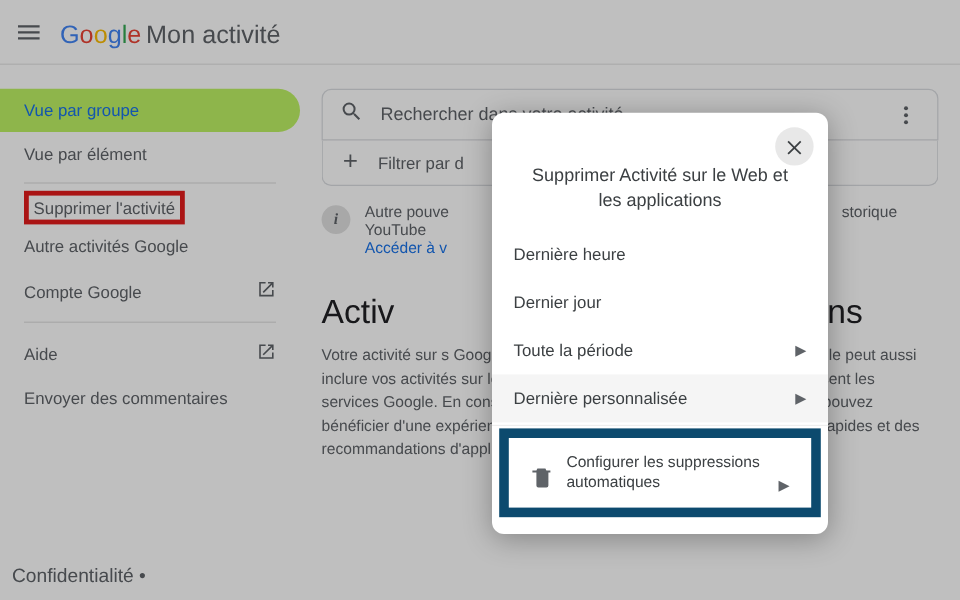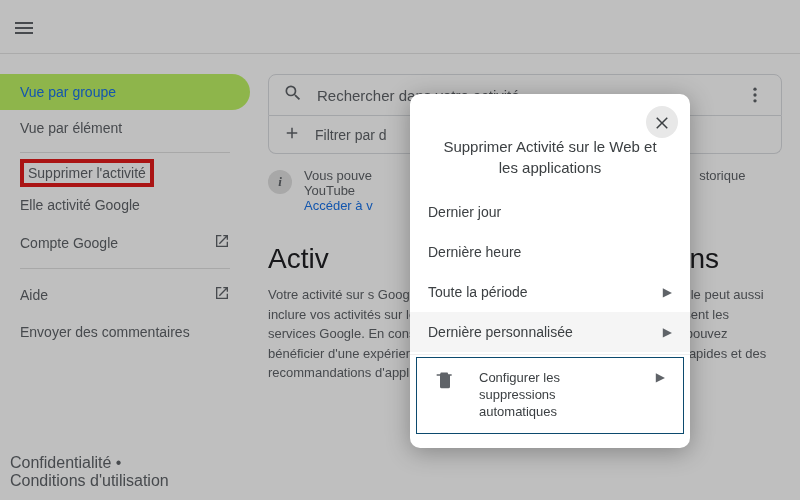--- a/index.html
+++ b/index.html
@@ -106,54 +106,58 @@
     font-size:14px;
     color:#3c4043;
     display:flex;
     align-items:center;
     justify-content:space-between;
     cursor:pointer;
   }
   .chev { font-size:12px; color:#5f6368; }
   .modal-divider { height:1px; background:#eee; margin: 2px 0; }
   .modal-item.auto {
-    border: 1px solid #0c4a6e;
+    border: 8px solid #0c4a6e;
     margin: 2px 6px;
     display:flex;
-    gap:24px;
-    align-items:flex-start;
+    gap:10px;
+    align-items:flex-end;
   }
   .auto-icon svg { width:20px; height:20px; fill:#5f6368; }
   .auto-text { flex:1; font-size:13px; line-height:1.3; }
 </style>
 </head>
 <body>
 
 <div class="appbar">
   <span class="menu-icon">
     <svg viewBox="0 0 24 24">
         <path d="M3 6h18v2H3V6zm0 5h18v2H3v-2zm0 5h18v2H3v-2z"></path>
       </svg>
   </span>
+  <span class="logo">
+    <span class="g-word"><span class="g1">G</span><span class="g2">o</span><span class="g3">o</span><span class="g1">g</span><span class="g4">l</span><span class="g2">e</span></span>
+    <span>Mon activité</span>
+  </span>
 </div>
 
 <div class="main">
   <div class="sidebar">
     <div class="sidebar-item active">
       <span>Vue par groupe</span>
     </div>
     <div class="sidebar-item">
       <span>Vue par élément</span>
     </div>
     <div class="divider"></div>
     <div class="sidebar-item" style="padding-top:0;padding-bottom:0;text-align:right;">
       <span class="highlight-red"><span>Supprimer l'activité</span></span>
     </div>
     <div class="sidebar-item">
-      <span>Elle activité Google</span>
+      <span>Autre activités Google</span>
     </div>
     <div class="sidebar-item">
       <span>Compte Google</span>
       <span class="external"><svg viewBox="0 0 24 24">
             <path d="M14 3v2h3.59L7.3 15.29l1.41 1.41L19 6.41V10h2V3h-7zM5 5h6V3H3v18h18v-8h-2v6H5V5z"></path>
           </svg></span>
     </div>
     <div class="divider"></div>
     <div class="sidebar-item">
       <span>Aide</span>
@@ -183,54 +187,53 @@
     <div class="filterbar">
       <span><svg viewBox="0 0 24 24" width="18" height="18" fill="#5f6368">
             <path d="M11 5h2v14h-2z"></path>
             <path d="M5 11h14v2H5z"></path>
           </svg></span>
       <span>Filtrer par d</span>
     </div>
     <div class="info-row">
       <div class="info-circle">i</div>
       <div>
-        <span>Vous pouve</span>
+        <span>Autre pouve</span>
         <span style="display:inline-block;width:320px;"></span>
         <span>storique YouTube</span><br>
         <span class="info-link">Accéder à v</span>
       </div>
     </div>
     <div class="section-title">
       <span>Activ</span>
       <span style="display:inline-block;width:300px;"></span>
       <span>ations</span>
     </div>
     <div class="desc">Votre activité sur                              s Google tels que Maps, Play et la recherche Google. Elle peut aussi inclure vos activités sur les sites, les applications et les appareils qui utilisent les services Google. En conservant des données liées à votre activité, vous pouvez bénéficier d'une expérience personnalisée, comme des recherches plus rapides et des recommandations d'applications et de contenus plus utiles.</div>
   </div>
 </div>
 
 <div class="footer-links">
   <span>Confidentialité</span><span> • </span><br>
-  <span>Conditions d'utilisation</span>
 </div>
 
 <div class="scrim"></div>
 
 <div class="modal">
   <div class="modal-close">
     <svg viewBox="0 0 24 24">
         <path d="M18.3 5.71L12 12.01l-6.3-6.3L4.29 7.12l6.3 6.3-6.3 6.3 1.41 1.41 6.3-6.3 6.3 6.3 1.41-1.41-6.3-6.3 6.3-6.3z"></path>
       </svg>
   </div>
   <div class="modal-title">Supprimer Activité sur le Web et les applications</div>
   <div class="modal-item">
+    <span>Dernière heure</span>
+  </div>
+  <div class="modal-item">
     <span>Dernier jour</span>
-  </div>
-  <div class="modal-item">
-    <span>Dernière heure</span>
   </div>
   <div class="modal-item">
     <span>Toute la période</span>
     <span class="chev">▶</span>
   </div>
   <div class="modal-item" style="background:#f5f5f5;">
     <span>Dernière personnalisée</span>
     <span class="chev">▶</span>
   </div>
   <div class="modal-divider"></div>

